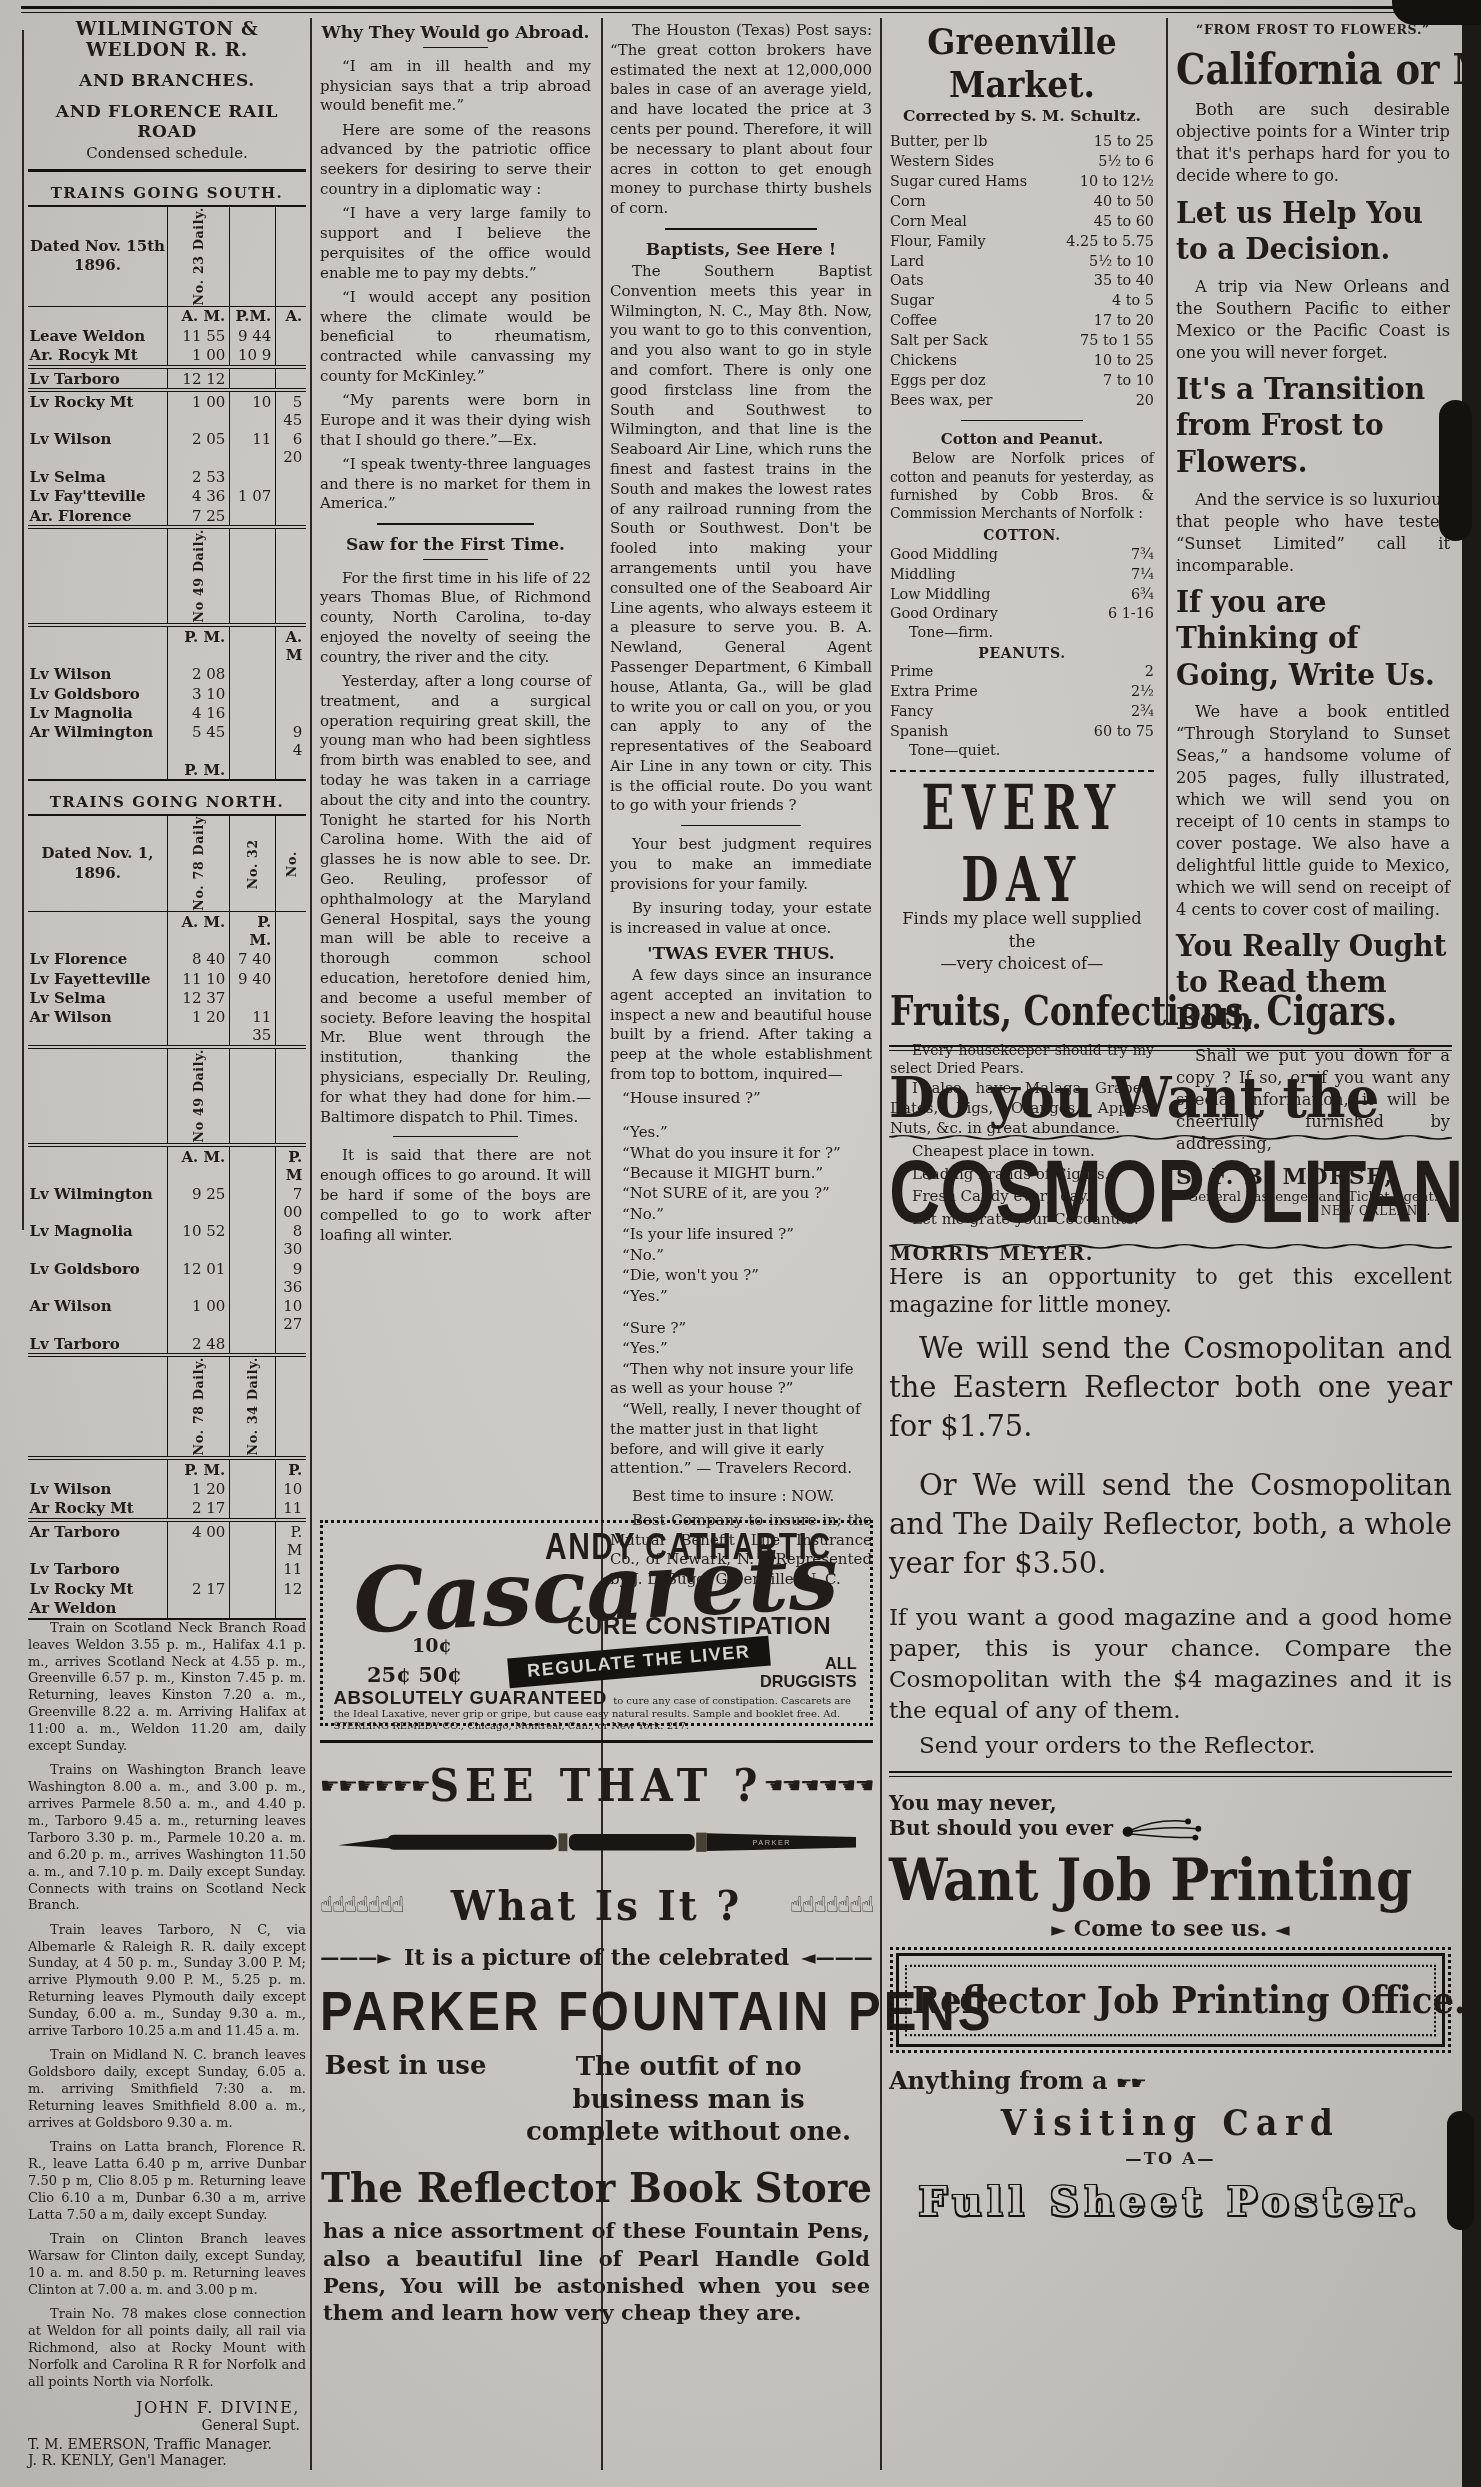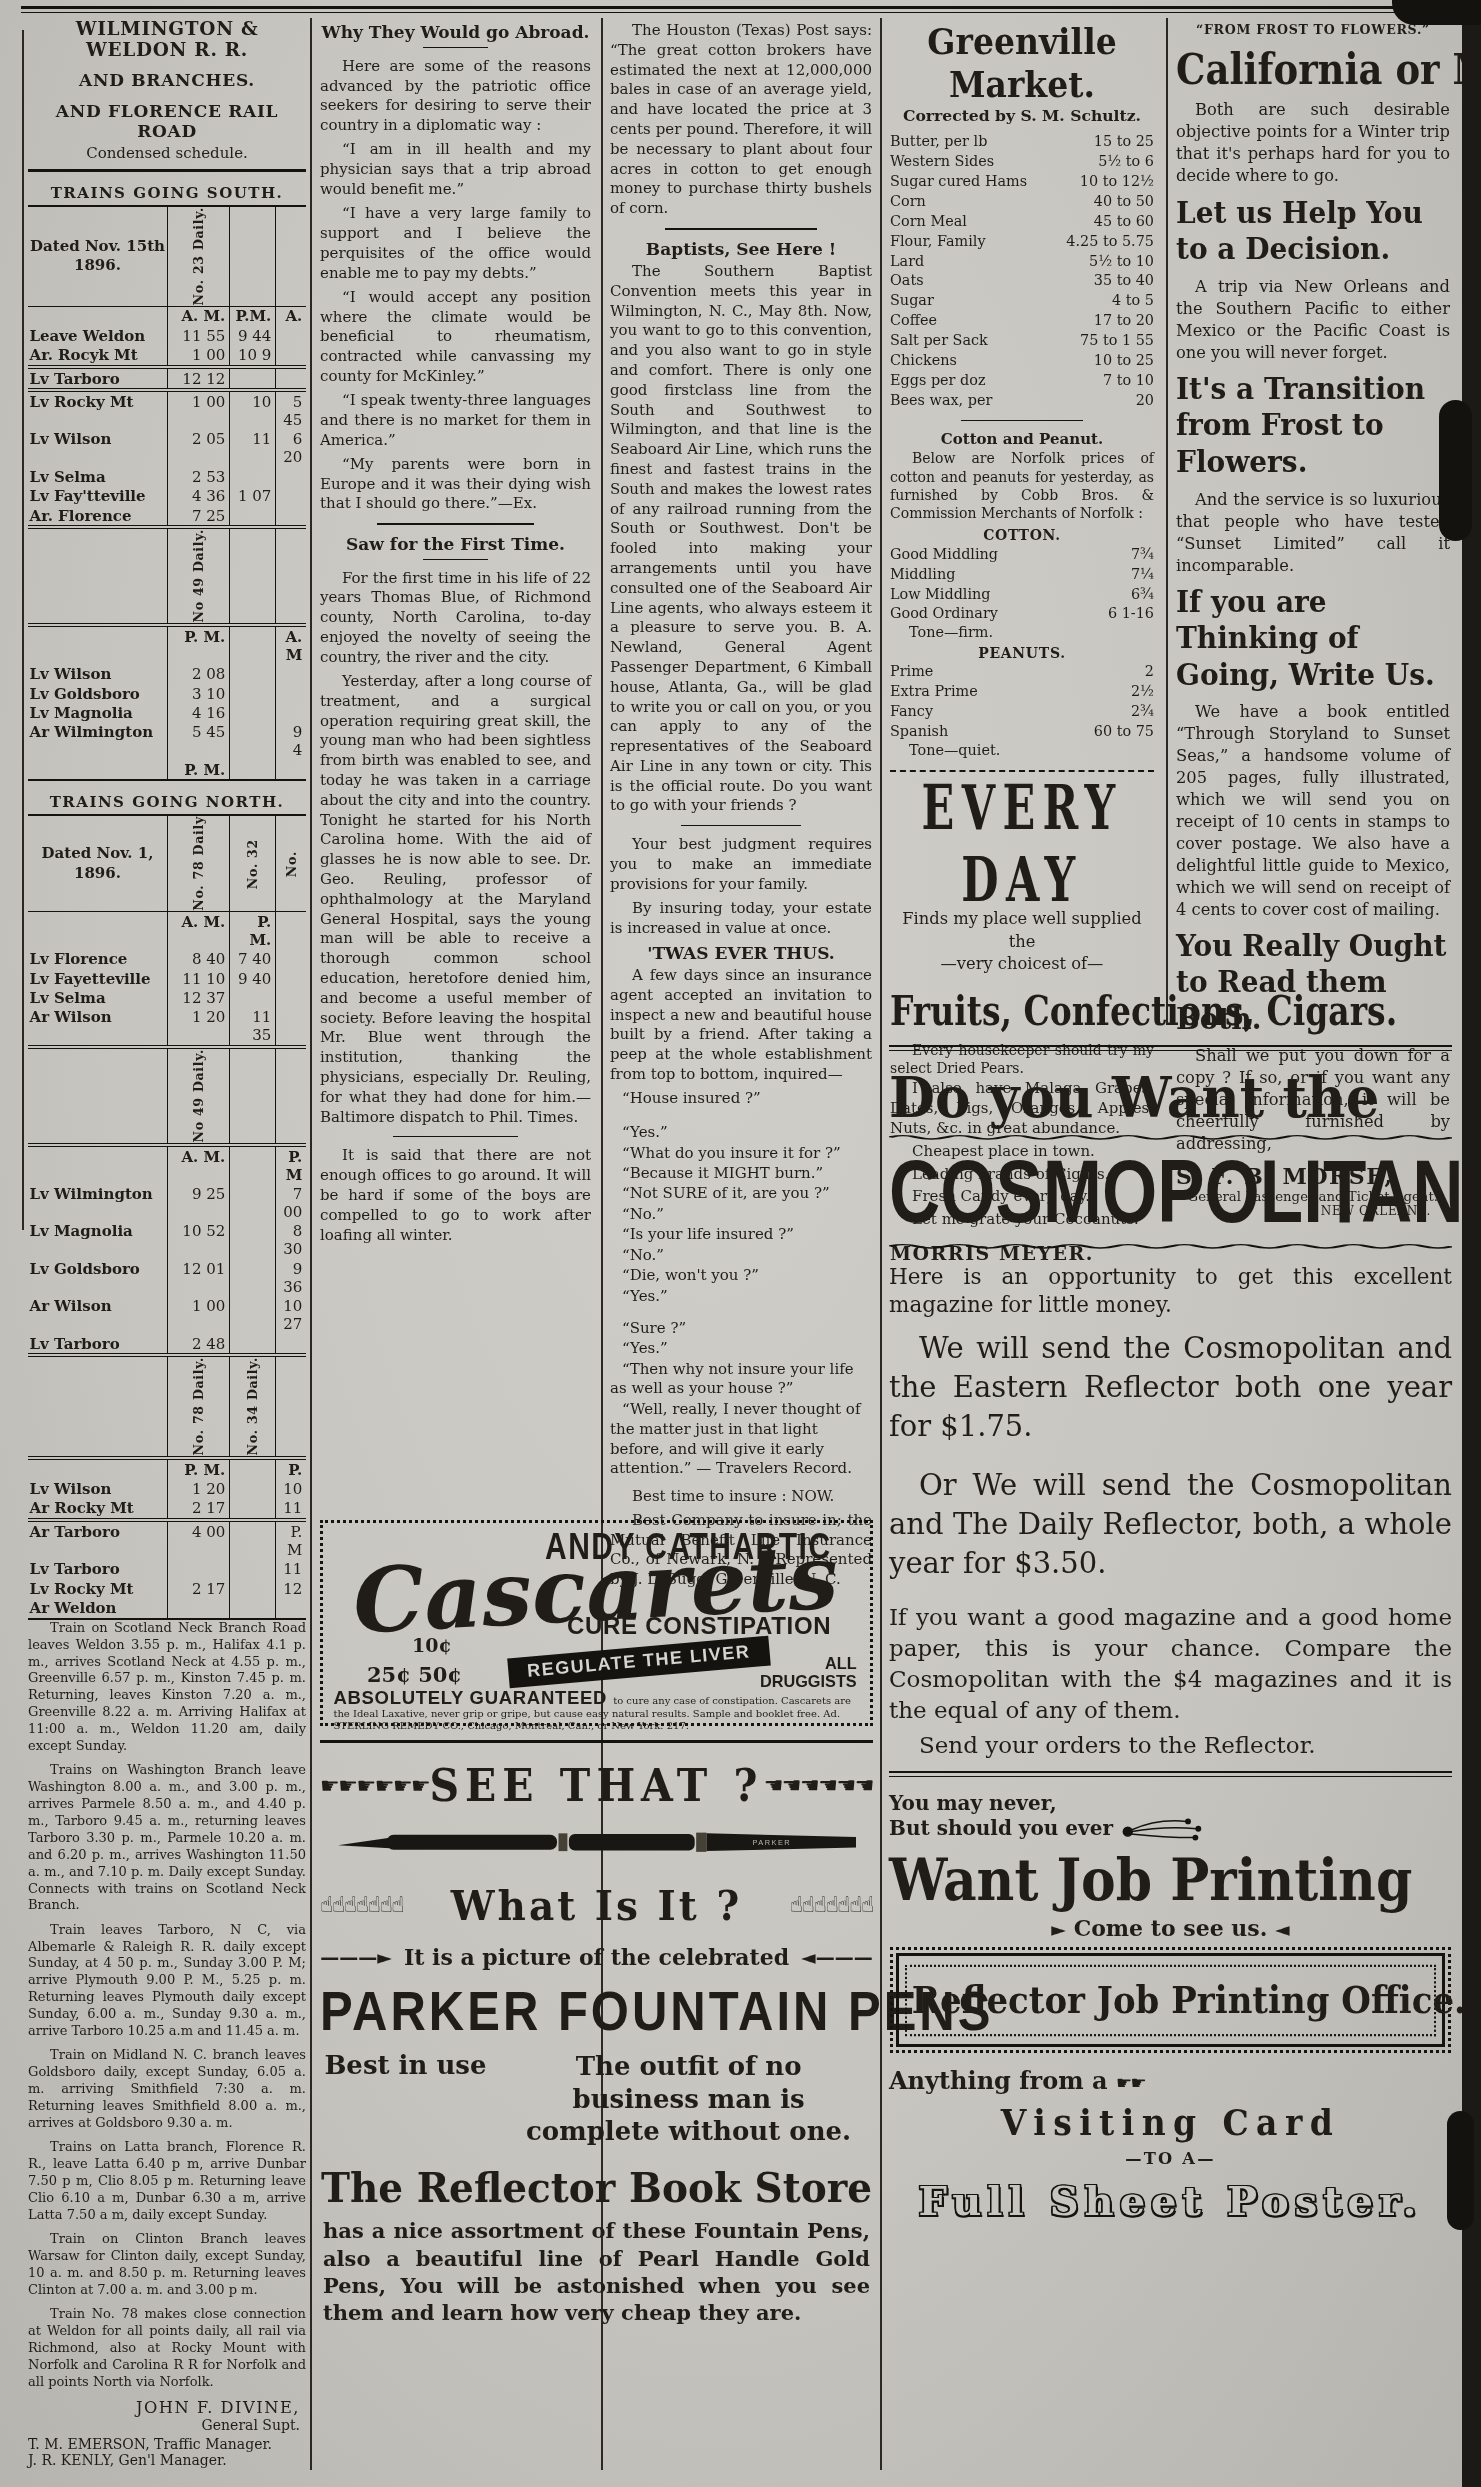--- a/index.html
+++ b/index.html
@@ -434,26 +434,26 @@
       <div>J. R. KENLY, Gen'l Manager.</div>
     </div>
 
   </div>
 
   <div class="col" style="left:320px;top:18px;width:271px;">
     <div class="arttitle">Why They Would go Abroad.</div>
     <div class="artrule"></div>
     <div>
 
-    <p class="p">Here are some of the reasons advanced by the patriotic office seekers for desiring to serve their country in a diplomatic way :</p>
-        <p class="p">“I am in ill health and my physician says that a trip abroad would benefit me.”</p>
+    <p class="p">“I am in ill health and my physician says that a trip abroad would benefit me.”</p>
+        <p class="p">Here are some of the reasons advanced by the patriotic office seekers for desiring to serve their country in a diplomatic way :</p>
         <p class="p">“I have a very large family to support and I believe the perquisites of the office would enable me to pay my debts.”</p>
         <p class="p">“I would accept any position where the climate would be beneficial to rheumatism, contracted while canvassing my county for McKinley.”</p>
+        <p class="p">“My parents were born in Europe and it was their dying wish that I should go there.”—Ex.</p>
         <p class="p">“I speak twenty-three languages and there is no market for them in America.”</p>
-        <p class="p">“My parents were born in Europe and it was their dying wish that I should go there.”—Ex.</p>
       </div>
     <div class="hrline"></div>
     <div class="arttitle">Saw for the First Time.</div>
     <div class="artrule"></div>
     <div>
 
     <p class="p">For the first time in his life of 22 years Thomas Blue, of Richmond county, North Carolina, to-day enjoyed the novelty of seeing the country, the river and the city.</p>
         <p class="p">Yesterday, after a long course of treatment, and a surgical operation requiring great skill, the young man who had been sightless from birth was enabled to see, and today he was taken in a carriage about the city and into the country.  Tonight he started for his North Carolina home.  With the aid of glasses he is now able to see.  Dr. Geo. Reuling, professor of ophthalmology at the Maryland General Hospital, says the young man will be able to receive a thorough common school education, heretofore denied him, and become a useful member of society.  Before leaving the hospital Mr. Blue went through the institution, thanking the physicians, especially Dr. Reuling, for what they had done for him.—Baltimore dispatch to Phil. Times.</p>
       </div>
     <div class="hrline thin"></div>

